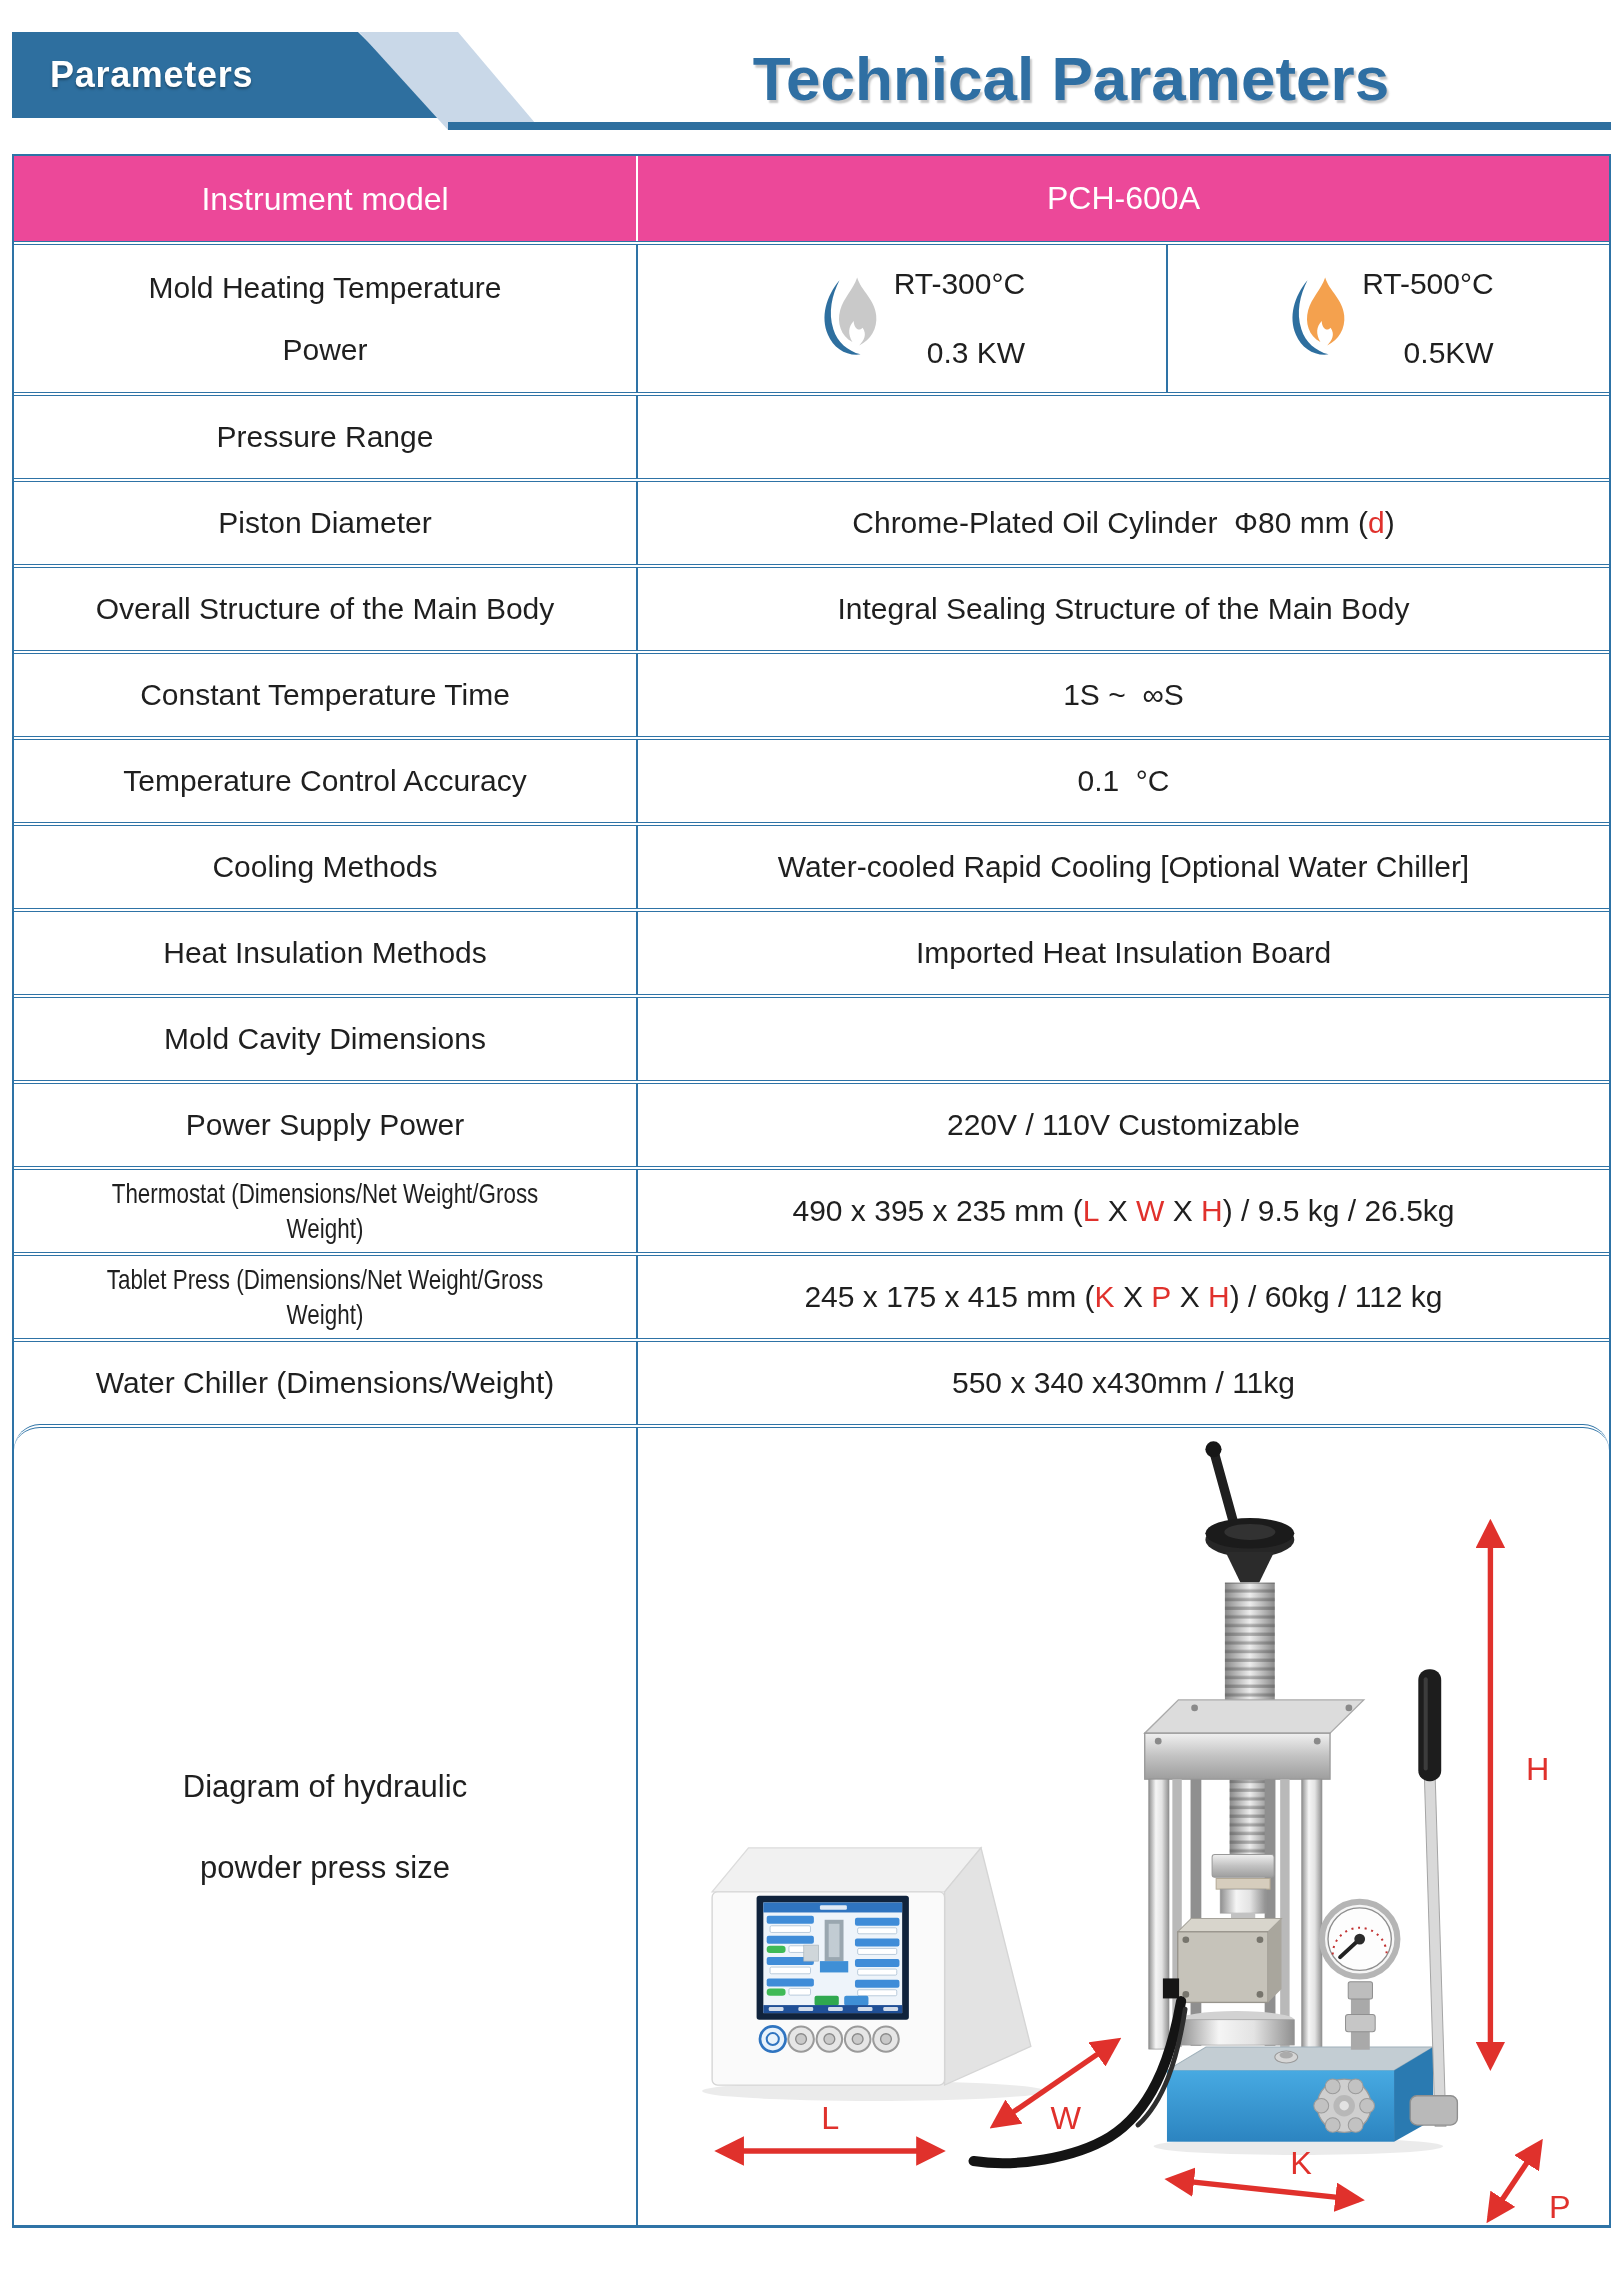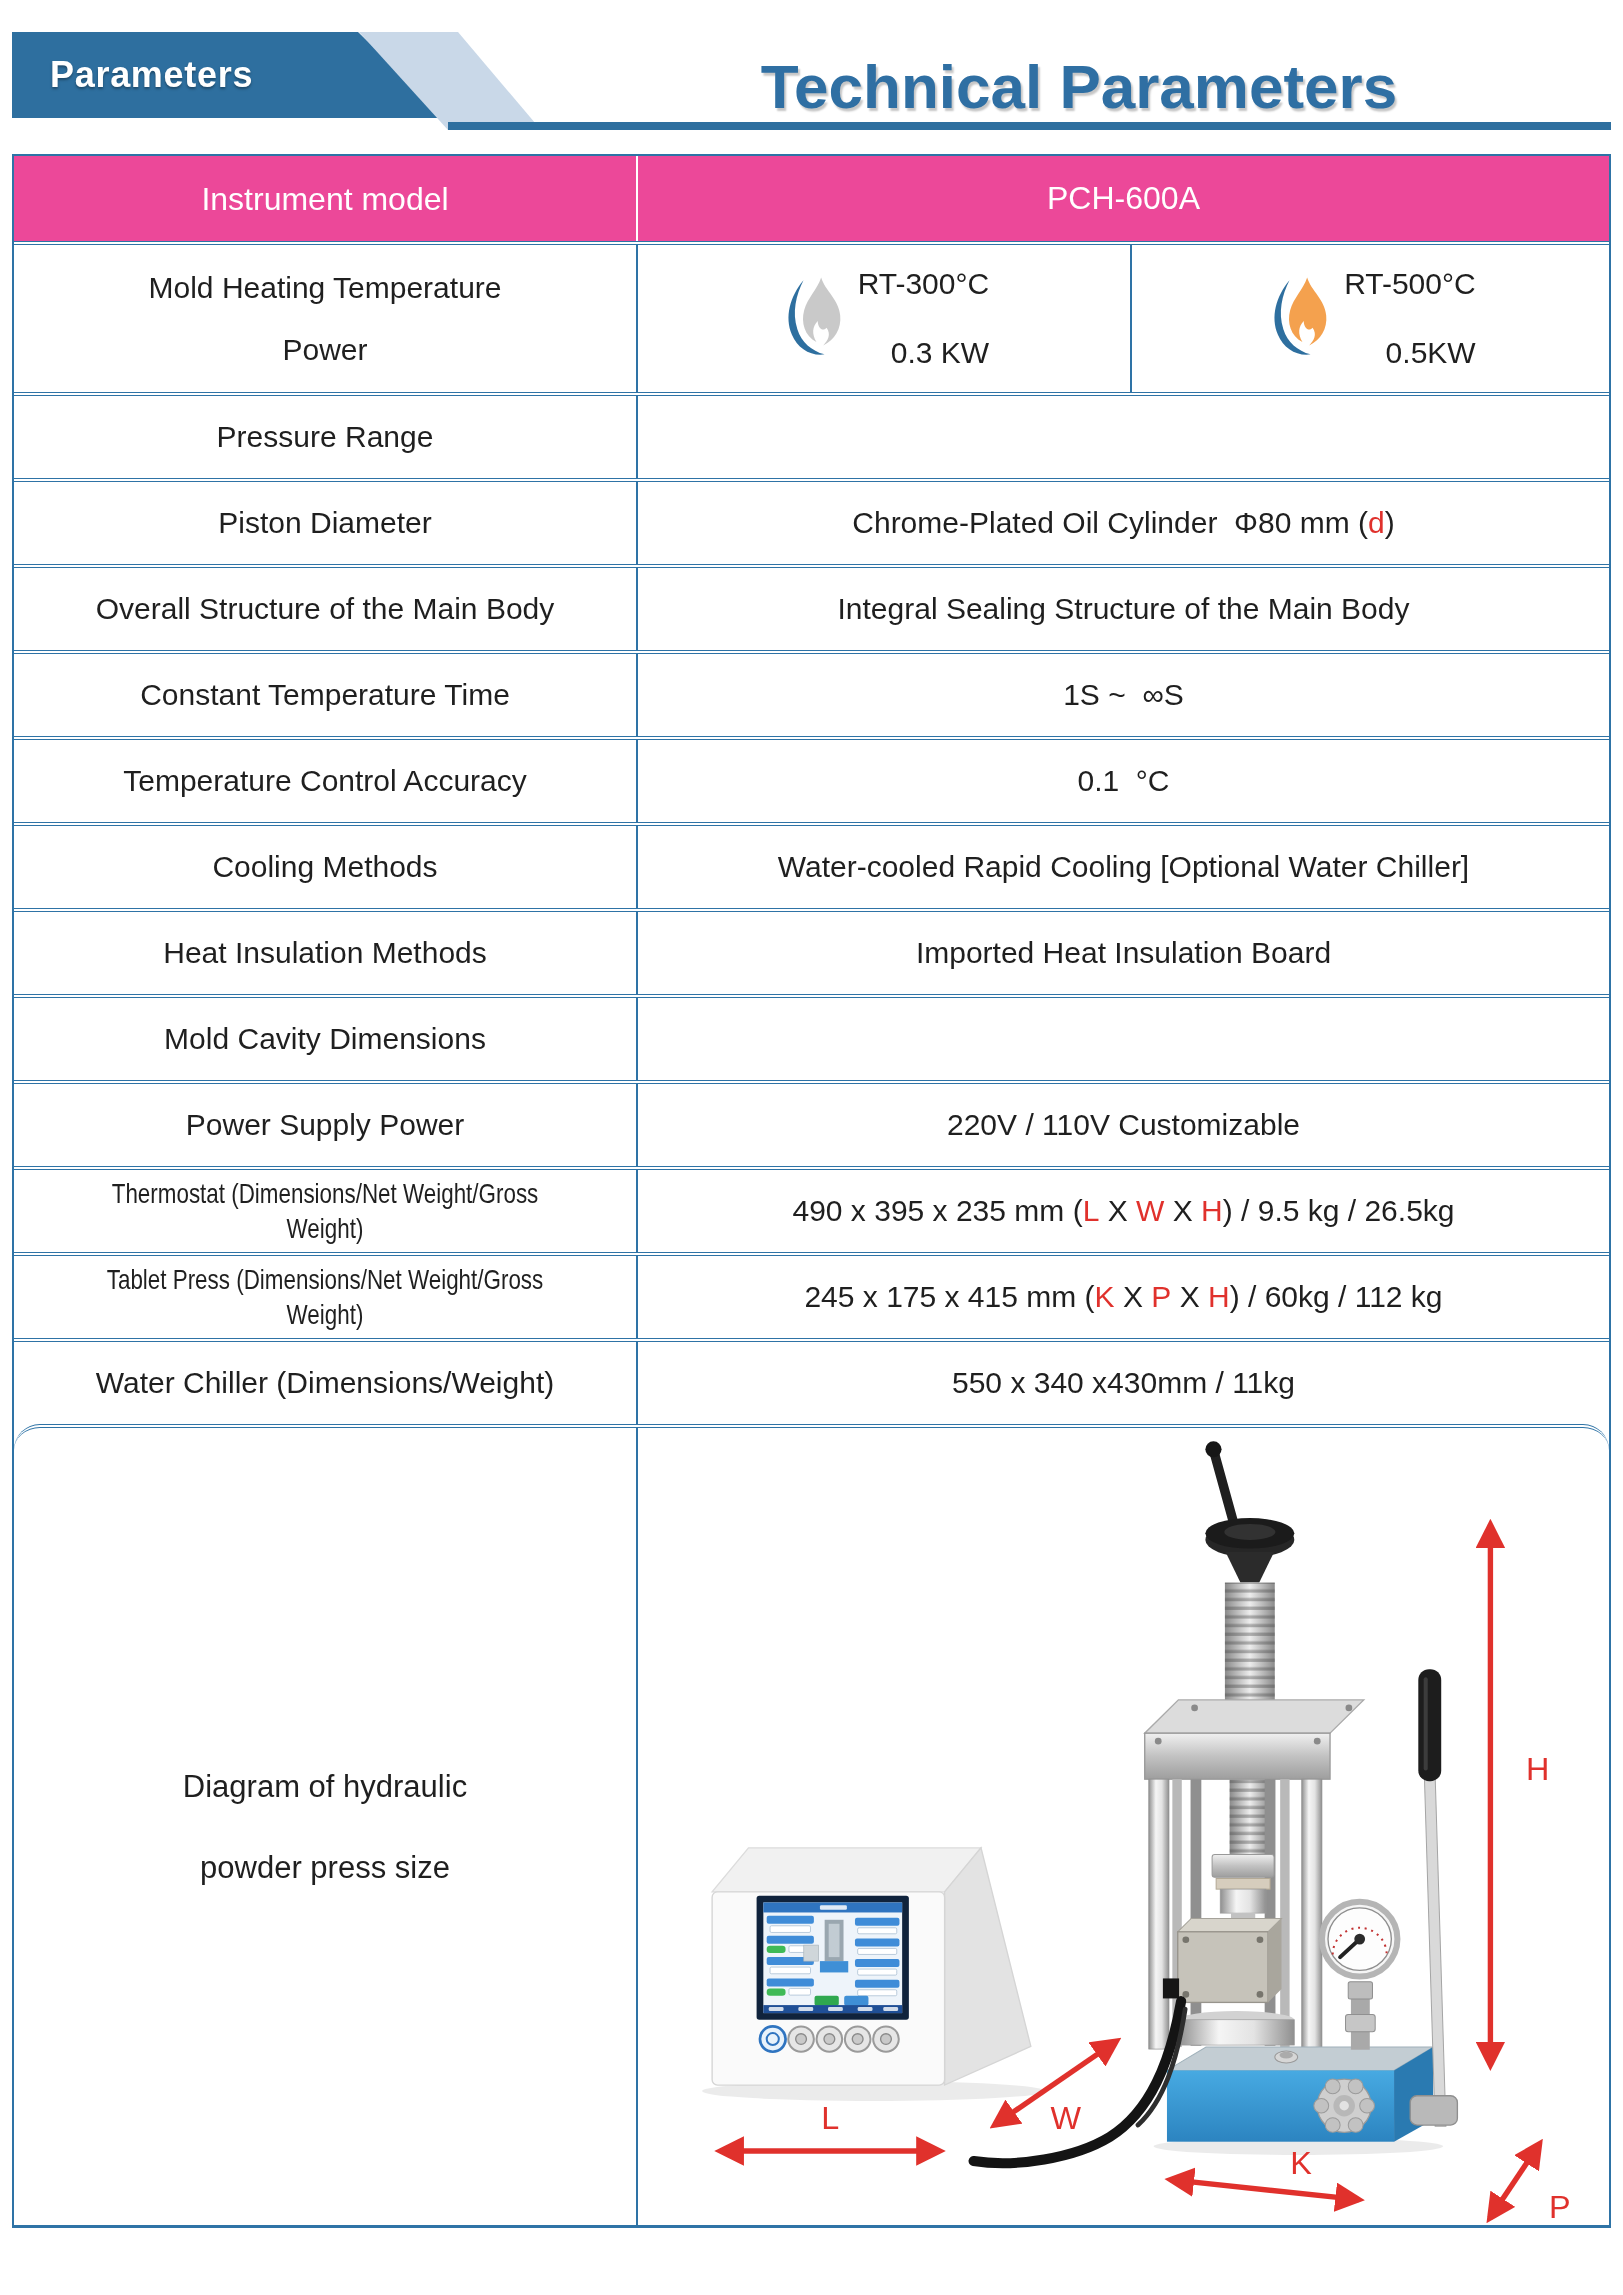--- a/index.html
+++ b/index.html
@@ -8,21 +8,21 @@
 
   
   .tab{position:absolute;left:12px;top:32px;width:448px;height:86px;background:#2e6f9f;
        clip-path:polygon(0 0,346px 0,435px 100%,0 100%);
        display:flex;align-items:center;padding-left:38px;box-sizing:border-box;}
   .tab span{color:#fff;font-size:36px;font-weight:bold;letter-spacing:0.7px;
             text-shadow:0 2px 2.7px rgba(0,0,0,.35);}
   .tab-light{position:absolute;left:359px;top:32px;width:182px;height:98px;background:#c9d8e8;
              clip-path:polygon(0 0,99px 0,182px 98px,89px 98px);}
   .hdr-bar{position:absolute;left:448px;top:122px;width:1163px;height:8px;background:#2e6f9f;}
-  .title{position:absolute;left:641px;top:35px;width:844px;margin:16px;text-align:center;
+  .title{position:absolute;left:641px;top:35px;width:844px;margin:8px;text-align:center;
          font-size:62px;font-weight:bold;color:#2f6fa3;text-shadow:2px 2.7px 2px #c6c6c6;}
 
   
   .ptable{position:absolute;left:12px;top:154px;width:1599px;box-sizing:border-box;
           border:2px solid #2e73a6;border-bottom-width:3.4px;background:#fff;}
   .row{display:flex;align-items:stretch;}
   .row + .row{border-top:4px double #2e73a6;}
   .c-label{width:624px;flex:0 0 624px;border-right:2px solid #2e73a6;box-sizing:border-box;
            display:flex;align-items:center;justify-content:center;text-align:center;
            font-size:30px;line-height:1.25;}
@@ -31,21 +31,21 @@
   .c-value span{white-space:pre;}
   .red, .c-value span.red{color:#e0312c;}
   .h-row{height:85px;background:#ec4899;color:#fff;justify-content:flex-end;}
   .h-row .c-label{border-right-color:#ffffff;font-size:32px;}
   .h-row .c-value{font-size:32px;}
   .std{height:82px;}
   .cond{font-size:28px;}
   .squeeze{display:inline-block;transform:scaleX(.8);}
 
   
-  .mold{height:147px;}
+  .mold{height:147px;gap:36px;}
   .mold-label{flex-direction:column;line-height:62px;}
   .mold-right{flex:1;display:flex;}
   .mvar{width:494px;flex:0 0 494px;border-right:2px solid #2e73a6;box-sizing:border-box;
         display:flex;align-items:center;justify-content:center;gap:10.8px;}
   .mvar.last{width:auto;flex:1;border-right:none;}
   .flame-wrap{width:68px;height:96px;flex:0 0 68px;}
   .flame-wrap svg{width:100%;height:100%;}
   .mtxt{display:flex;flex-direction:column;gap:35px;font-size:30px;text-align:left;align-items:flex-end;}
   .mtxt .pw{padding-left:17.6px;}
 

